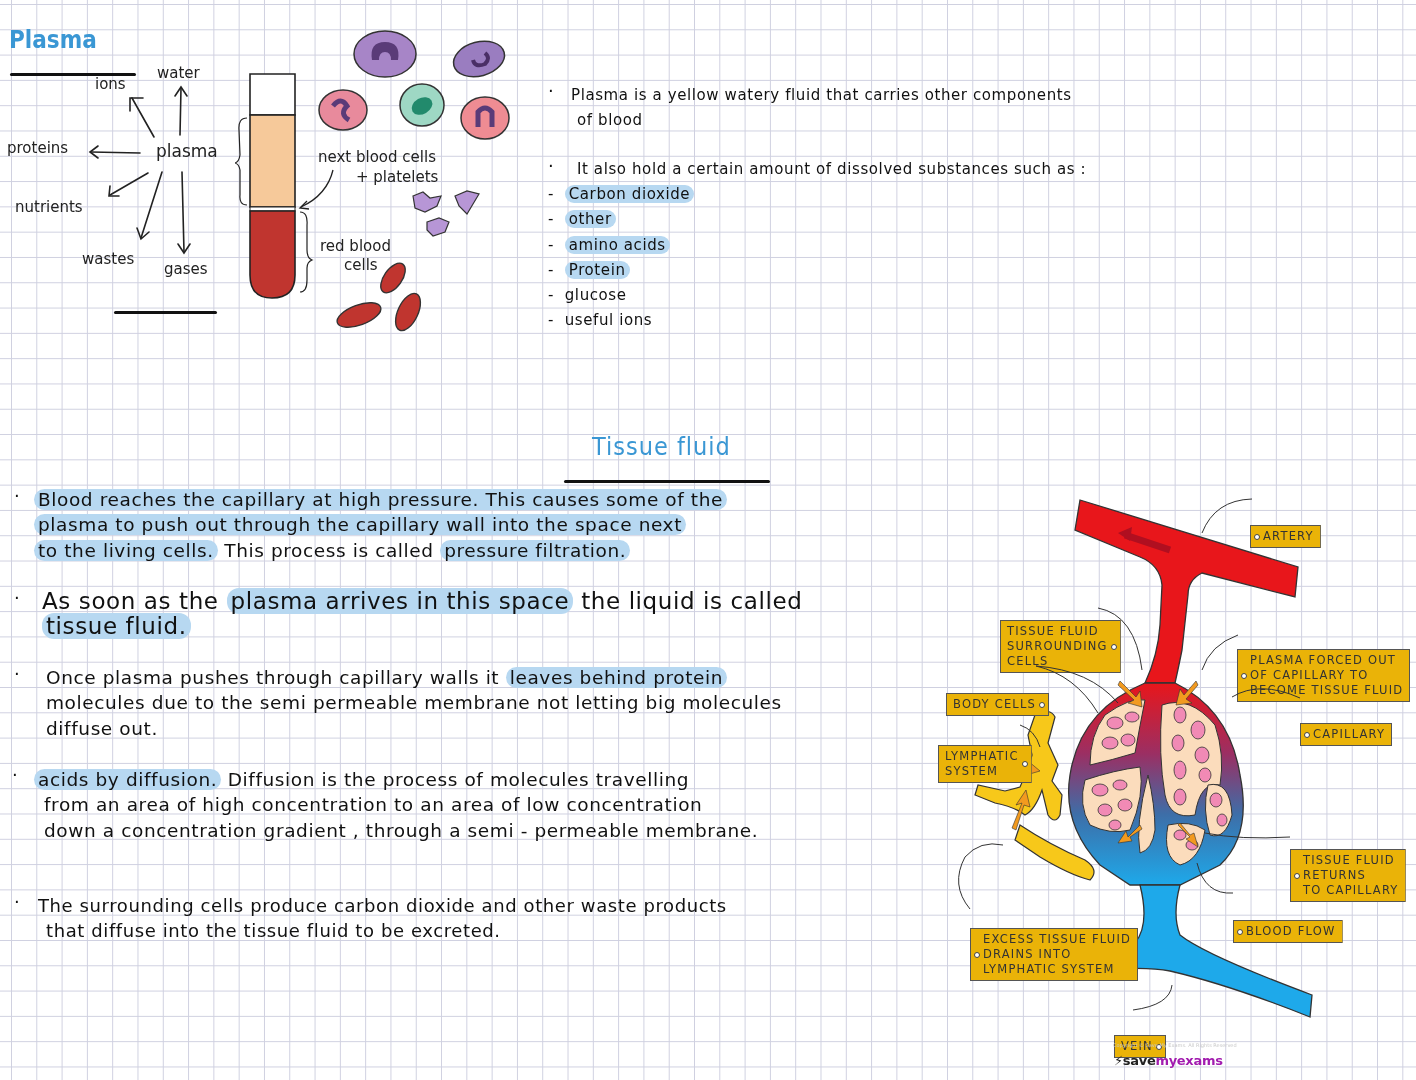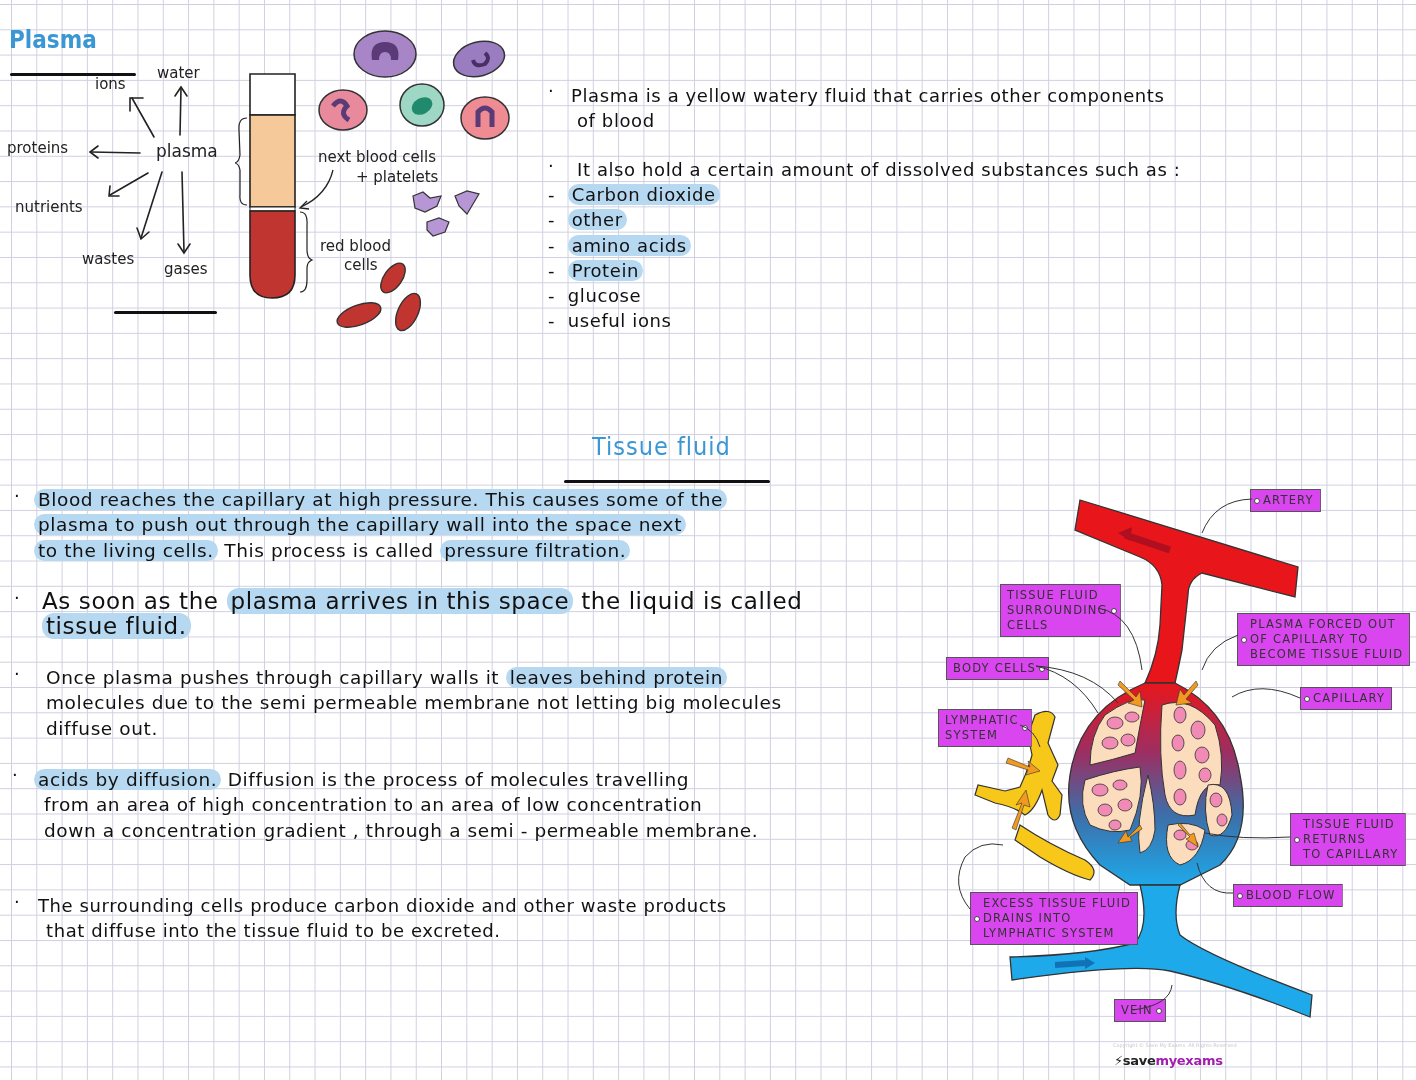--- a/index.html
+++ b/index.html
@@ -11,29 +11,30 @@
       linear-gradient(to bottom, #cfd0e0 1px, transparent 1px);
     background-size: 25.3px 25.3px;
     background-position: 11px 4px;
     font-family: "DejaVu Sans", sans-serif;
     color: #111;
   }
   .abs { position: absolute; }
   .hand { font-family: "DejaVu Sans Condensed", "DejaVu Sans", sans-serif; font-stretch: condensed; }
   .title-blue { color: #3a97d4; font-weight: bold; }
   .rule { position: absolute; height: 3px; background: #111; border-radius: 2px; }
-  .note { font-size: 18px; line-height: 25.3px; letter-spacing: 0.6px; white-space: nowrap; }
+  .note { font-size: 15px; line-height: 25.3px; letter-spacing: 0.6px; white-space: nowrap; }
   .hl { background: #b7d8f1; border-radius: 12px; padding: 0 4px; box-decoration-break: clone; -webkit-box-decoration-break: clone; }
   .bullet { position: absolute; font-size: 18px; }
   .small-label { font-size: 15px; color: #222; white-space: nowrap; }
   .tag {
-    position: absolute; background: #d946ef; border: 1.3px solid #555;
+    position: absolute; background: #eab308; border: 1.3px solid #555;
     font-size: 11.5px; letter-spacing: 1.2px; color: #333; padding: 3px 6px 3px 12px;
     line-height: 15px; white-space: pre-line;
     clip-path: polygon(0 0, 100% 0, 100% 100%, 0 100%);
+    margin-top: 36px;
   }
   .tag::before {
     content: ""; position: absolute; left: 3px; top: 50%; width: 4px; height: 4px;
     margin-top: -3px; border: 1px solid #444; border-radius: 50%; background: #fff;
   }
   .tag.right::before { left: auto; right: 3px; }
   .tag.right { padding: 3px 12px 3px 6px; }
   .watermark-copy { font-size: 5px; color: #c8c8c8; }
   .watermark-logo { font-size: 13px; font-weight: bold; color: #222; letter-spacing: -0.3px; }
   .watermark-logo .my { color: #a21caf; }

